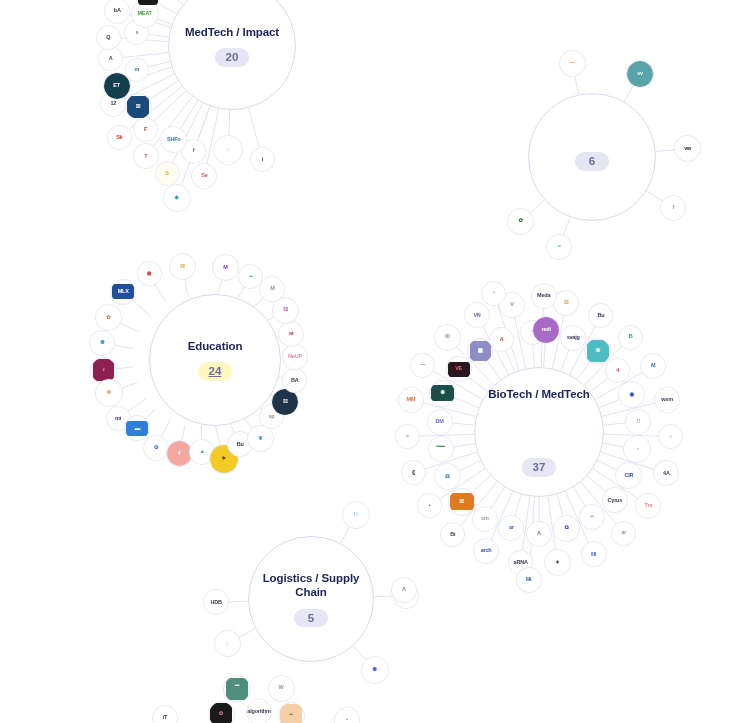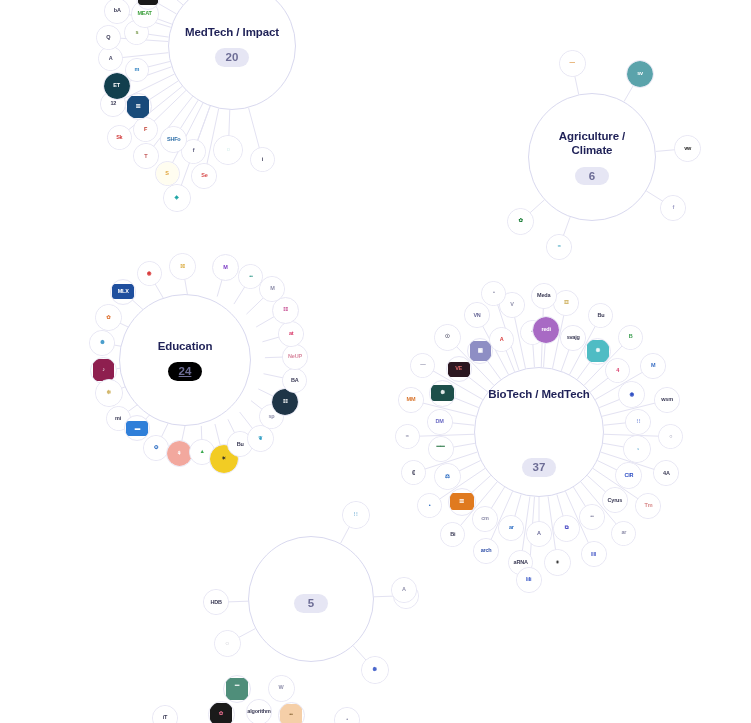--- a/index.html
+++ b/index.html
@@ -273,44 +273,43 @@
       <div class="node" style="width: 28px; height: 28px; left: 130.609px; top: 0.192127px; border-color: rgb(231, 230, 244);">
         <div class="node-inner fill-circle" style="background: rgb(255, 255, 255); color: rgb(58, 158, 58);">MEAT</div>
       </div>
       <div class="node" style="width: 24px; height: 24px; left: 135.996px; top: -14.5px; border-color: rgb(231, 230, 244);">
         <div class="node-inner fill-rect" style="background: rgb(26, 26, 26); color: rgb(255, 255, 255);">▬</div>
       </div>
       <div class="node" style="width: 25px; height: 25px; left: 250.041px; top: 147.479px; border-color: rgb(231, 230, 244);">
         <div class="node-inner fill-circle" style="background: rgb(255, 255, 255); color: rgb(58, 58, 85);">i</div>
       </div>
       <div class="cluster-hub" style="width: 128px; height: 128px; left: 528px; top: 93px; border-color: rgb(217, 217, 239);">
-        <div class="hub-title" style="color: rgb(31, 33, 87);">Agriculture / Climate</div>
         <div class="hub-count" style="background: rgb(230, 230, 244); color: rgb(109, 109, 150);">6</div>
       </div>
       <div class="node" style="width: 27px; height: 27px; left: 558.54px; top: 49.5978px; border-color: rgb(231, 230, 244);">
         <div class="node-inner fill-circle" style="background: rgb(255, 255, 255); color: rgb(217, 138, 43);">—</div>
       </div>
       <div class="node" style="width: 28px; height: 28px; left: 626px; top: 59.8616px; border-color: rgb(231, 230, 244);">
         <div class="node-inner fill-circle" style="background: rgb(91, 163, 171); color: rgb(255, 255, 255);">sv</div>
       </div>
       <div class="node" style="width: 27px; height: 27px; left: 674.135px; top: 135.133px; border-color: rgb(231, 230, 244);">
         <div class="node-inner fill-circle" style="background: rgb(255, 255, 255); color: rgb(28, 28, 28);">ᴠᴡ</div>
       </div>
       <div class="node" style="width: 26px; height: 26px; left: 660.413px; top: 194.872px; border-color: rgb(231, 230, 244);">
         <div class="node-inner fill-circle" style="background: rgb(255, 255, 255); color: rgb(155, 155, 196);">f</div>
       </div>
       <div class="node" style="width: 26px; height: 26px; left: 546.166px; top: 234.21px; border-color: rgb(231, 230, 244);">
         <div class="node-inner fill-circle" style="background: rgb(255, 255, 255); color: rgb(74, 169, 196);">≈</div>
       </div>
       <div class="node" style="width: 27px; height: 27px; left: 507.158px; top: 207.737px; border-color: rgb(231, 230, 244);">
         <div class="node-inner fill-circle" style="background: rgb(255, 255, 255); color: rgb(21, 122, 50);">✿</div>
       </div>
-      <div class="cluster-hub" style="width: 132px; height: 132px; left: 119px; top: 294px; border-color: rgb(217, 217, 239);">
+      <div class="cluster-hub" style="width: 132px; height: 132px; left: 149px; top: 294px; border-color: rgb(217, 217, 239);">
         <div class="hub-title" style="color: rgb(31, 33, 87);">Education</div>
-        <div class="hub-count" style="background: #000000; color: rgb(109, 109, 150); text-decoration: underline;">24</div>
+        <div class="hub-count" style="background: #fef9c3; color: rgb(109, 109, 150); text-decoration: underline;">24</div>
       </div>
       <div class="node" style="width: 27px; height: 27px; left: 169.003px; top: 252.943px; border-color: rgb(231, 230, 244);">
         <div class="node-inner fill-circle" style="background: rgb(255, 255, 255); color: rgb(217, 169, 58);">☵</div>
       </div>
       <div class="node" style="width: 25px; height: 25px; left: 136.5px; top: 260.897px; border-color: rgb(231, 230, 244);">
         <div class="node-inner fill-circle" style="background: rgb(255, 255, 255); color: rgb(217, 58, 58);">◉</div>
       </div>
       <div class="node" style="width: 26px; height: 26px; left: 110.199px; top: 278.749px; border-color: rgb(231, 230, 244);">
         <div class="node-inner fill-rect" style="background: rgb(31, 79, 158); color: rgb(255, 255, 255);">MLX</div>
       </div>
@@ -519,20 +518,22 @@
       <div class="node" style="width: 26px; height: 26px; left: 530.746px; top: 283.083px; border-color: rgb(231, 230, 244);">
         <div class="node-inner fill-circle" style="background: rgb(255, 255, 255); color: rgb(58, 58, 85);">Meda</div>
       </div>
       <div class="node" style="width: 25px; height: 25px; left: 481.384px; top: 280.646px; border-color: rgb(231, 230, 244);">
         <div class="node-inner fill-circle" style="background: rgb(255, 255, 255); color: rgb(142, 142, 170);">•</div>
       </div>
       <div class="node" style="width: 26px; height: 26px; left: 515.676px; top: 566.639px; border-color: rgb(231, 230, 244);">
         <div class="node-inner fill-circle" style="background: rgb(255, 255, 255); color: rgb(47, 79, 196);">lili</div>
       </div>
       <div class="cluster-hub" style="width: 126px; height: 126px; left: 248px; top: 536px; border-color: rgb(217, 217, 239);">
+        <div class="hub-title" style="color: rgb(31, 33, 87);">Logistics / Supply
+Chain</div>
         <div class="hub-count" style="background: rgb(230, 230, 244); color: rgb(109, 109, 150);">5</div>
       </div>
       <div class="node" style="width: 28px; height: 28px; left: 341.6px; top: 501.12px; border-color: rgb(231, 230, 244);">
         <div class="node-inner fill-circle" style="background: rgb(255, 255, 255); color: rgb(58, 143, 196);">∷</div>
       </div>
       <div class="node" style="width: 26px; height: 26px; left: 392.942px; top: 582.685px; border-color: rgb(231, 230, 244);">
         <div class="node-inner fill-circle" style="background: rgb(255, 255, 255); color: rgb(58, 158, 127);">in</div>
       </div>
       <div class="node" style="width: 28px; height: 28px; left: 360.567px; top: 655.599px; border-color: rgb(231, 230, 244);">
         <div class="node-inner fill-circle" style="background: rgb(255, 255, 255); color: rgb(47, 79, 196);">☸</div>

